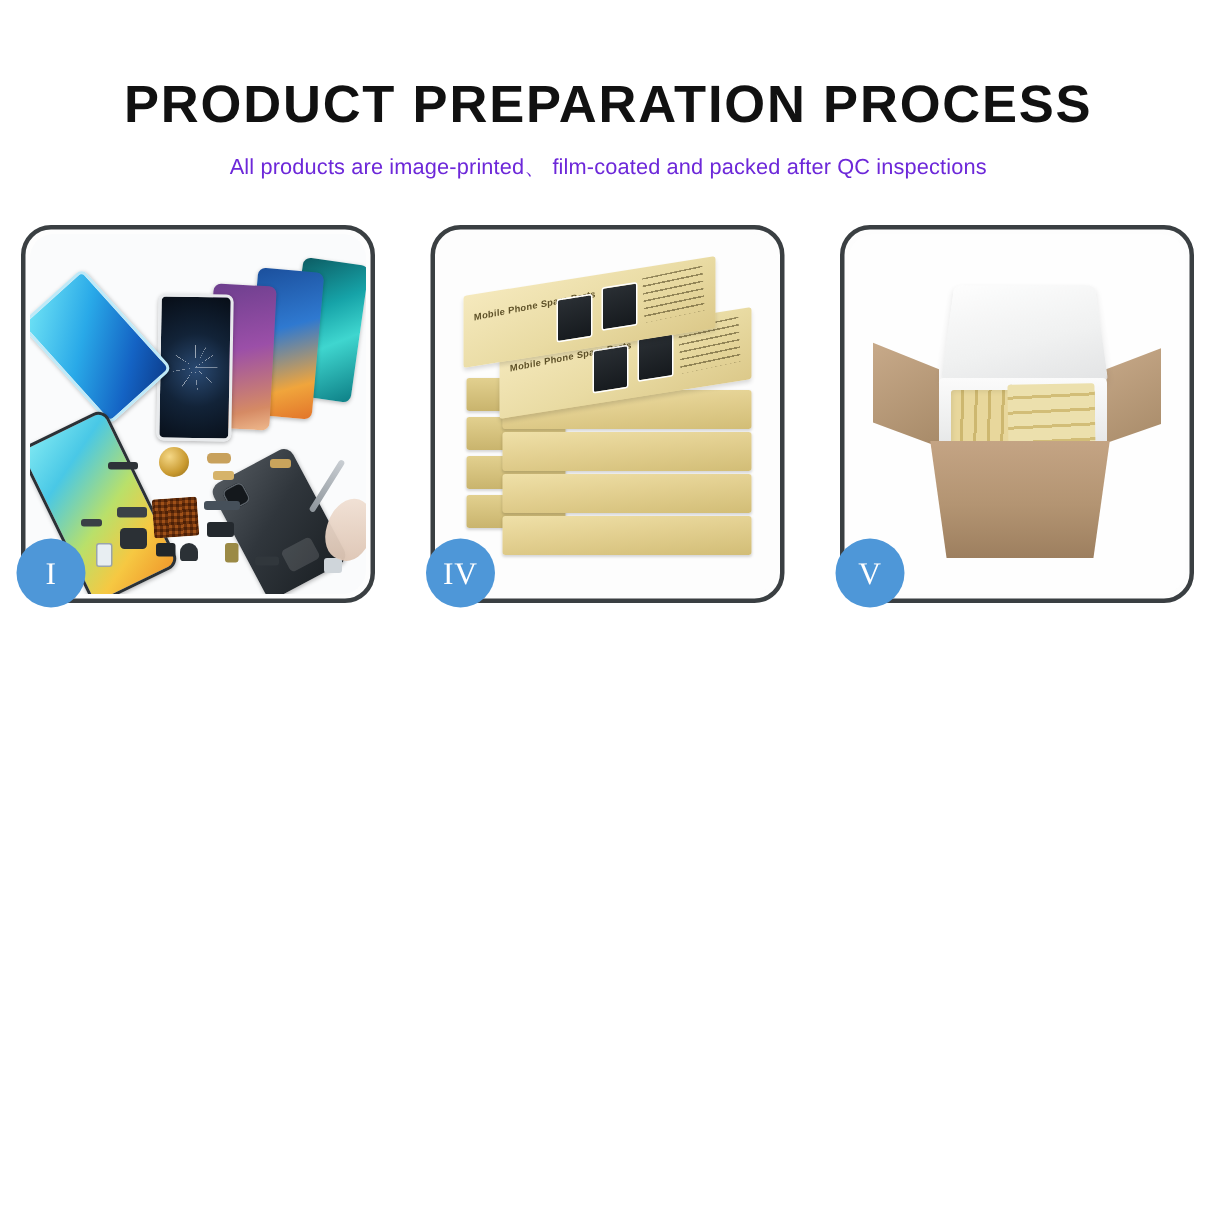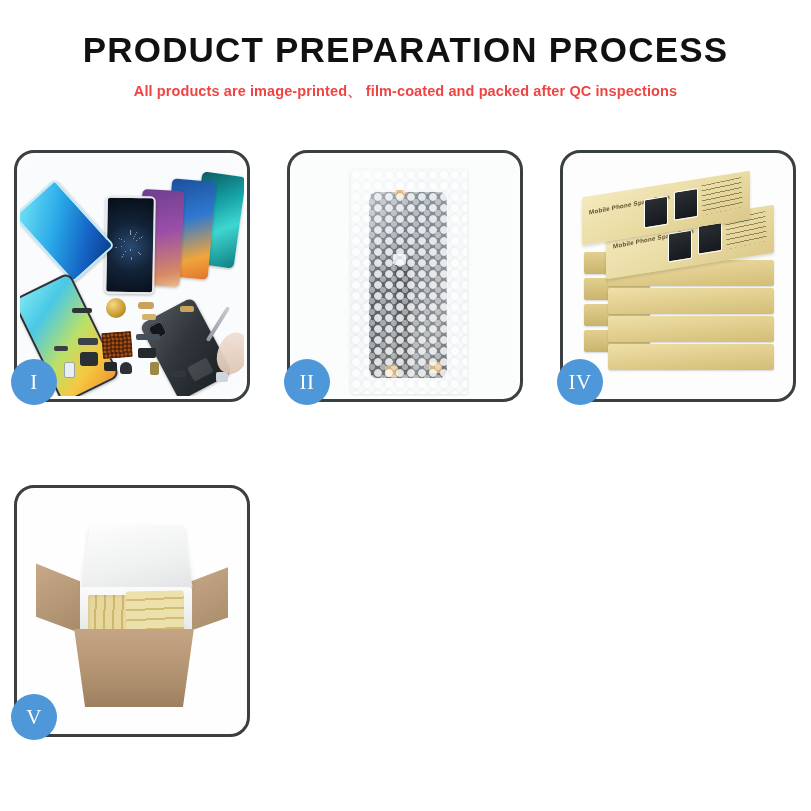--- a/index.html
+++ b/index.html
@@ -18,40 +18,40 @@
     position: relative;
     width: 811px;
     height: 811px;
     background: #ffffff;
     box-sizing: border-box;
   }
 
   
   .header {
     position: absolute;
-    top: 32px;
+    top: 52px;
     left: 0;
     width: 811px;
     text-align: center;
   }
   .title {
     font-family: "Liberation Sans", sans-serif;
     font-size: 35px;
     font-weight: 700;
     letter-spacing: 1.2px;
     color: #111111;
     line-height: 1.05;
     margin: 0;
     white-space: nowrap;
   }
   .subtitle {
     font-family: "Liberation Sans", sans-serif;
     font-size: 14.5px;
-    font-weight: 700;
-    color: #ef4444;
+    font-weight: 400;
+    color: #6d28d9;
     margin: 13px 0 0 0;
     letter-spacing: 0.1px;
     white-space: nowrap;
   }
 
   
   .grid {
     position: absolute;
     top: 150px;
     left: 14px;
@@ -547,37 +547,20 @@
         <div class="part pt12"></div>
         <div class="part pt13"></div>
         <div class="part pt14"></div>
         <div class="part pt15"></div>
         <div class="tweezer"></div>
         <div class="finger"></div>
       </div>
       <div class="badge">I</div>
     </div>
 
-    <div class="panel">
-      <div class="panel-photo">
-        <div class="p2-bg"></div>
-        <div class="bubble-pack">
-          <div class="screen-inside"></div>
-          <div class="flex-cable"></div>
-          <div class="connector cn1"></div>
-          <div class="connector cn2"></div>
-          <div class="connector cn3"></div>
-          <div class="connector cn4"></div>
-          <div class="bubbles"></div>
-          <div class="bubbles2"></div>
-          <div class="pack-sheen"></div>
-        </div>
-      </div>
-      <div class="badge">II</div>
-    </div>
 
 
     <div class="panel">
       <div class="panel-photo">
         <div class="p4-bg"></div>
         <div class="stackwrap">
 
           <div class="gbox gbox-side" style="left:18px; top:96px; width:66px; height:22px;"></div>
           <div class="gbox gbox-side" style="left:18px; top:122px; width:66px; height:22px;"></div>
           <div class="gbox gbox-side" style="left:18px; top:148px; width:66px; height:22px;"></div>

